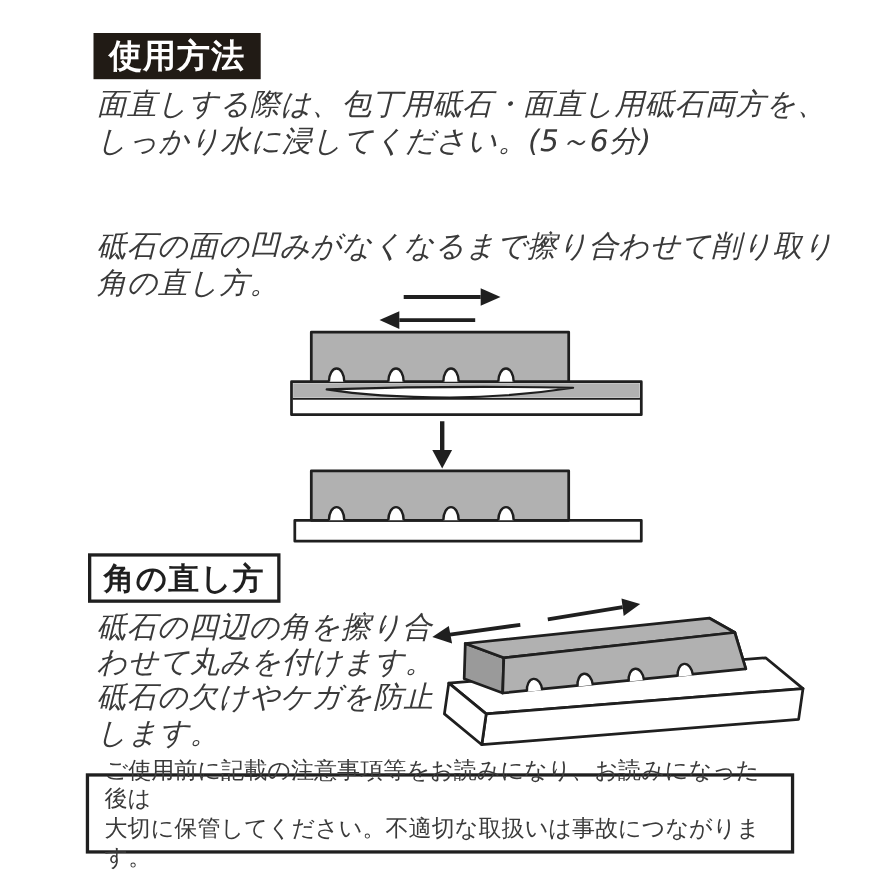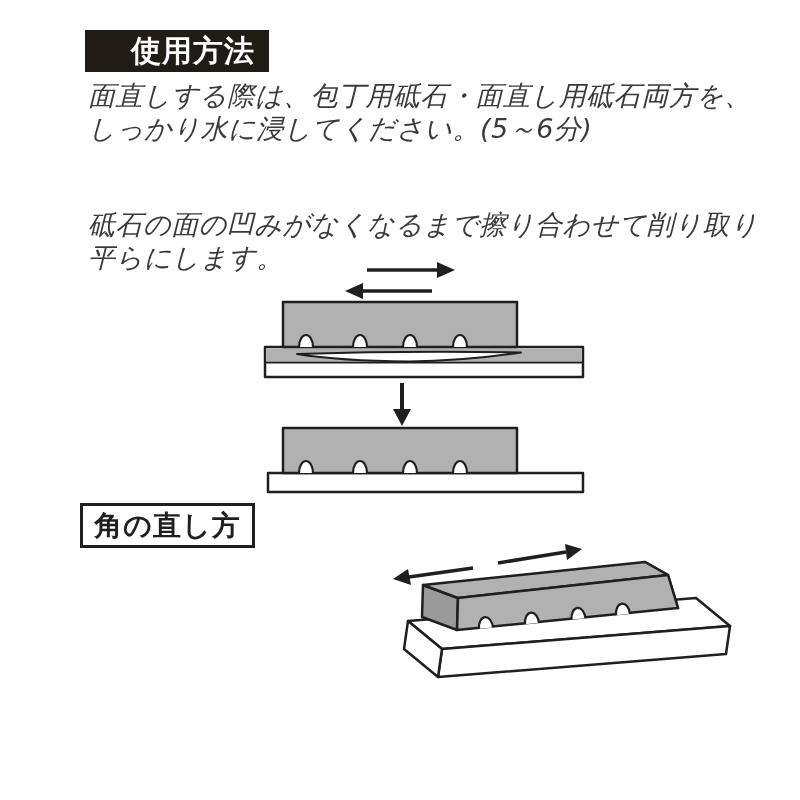--- a/index.html
+++ b/index.html
@@ -15,21 +15,21 @@
   .page{
     position:relative;width:800px;height:800px;
     background:var(--paper);overflow:hidden;
     font-family:"DejaVu Sans",sans-serif;color:var(--text);
   }
   .abs{position:absolute;}
   .black-title{
     left:85px;top:30px;width:152px;height:42px;
     background:var(--header_bg);color:var(--header_fg);
     display:flex;align-items:center;justify-content:center;
-    font-size:30px;font-weight:bold;letter-spacing:1px;padding-left:32px;
+    font-size:30px;font-weight:bold;letter-spacing:1px;
   }
   .boxed-title{
     border:3px solid var(--ink);color:var(--ink);
     display:flex;align-items:center;justify-content:center;
     font-size:28px;font-weight:bold;letter-spacing:1px;
     box-sizing:border-box;background:var(--paper);
   }
   .boxed-title.surface{left:82px;top:160px;width:173px;height:43px;}
   .boxed-title.corner{left:80px;top:503px;width:175px;height:45px;}
   .body-text{
@@ -68,21 +68,21 @@
 
   <div class="abs black-title">
     <span>使用方法</span>
   </div>
 
   <div class="abs body-text usage-body">面直しする際は、包丁用砥石・面直し用砥石両方を、
 しっかり水に浸してください。(5～6分)</div>
 
 
   <div class="abs body-text surface-body">砥石の面の凹みがなくなるまで擦り合わせて削り取り
-平らにします。</div>
+角の直し方。</div>
 
   <svg class="abs" style="left:240px;top:252px;" width="360" height="248" viewBox="240 252 360 248">
 
     <g>
       <line class="arrow-shaft" x1="367" y1="270" x2="437" y2="270"></line>
       <polygon class="arrow-head" points="437,262 455,270 437,278"></polygon>
     </g>
     <g>
       <line class="arrow-shaft" x1="432" y1="291" x2="363" y2="291"></line>
       <polygon class="arrow-head" points="363,283 345,291 363,299"></polygon>
@@ -121,20 +121,24 @@
         <path class="groove" d="M403,473 A 7 12 0 0 1 417,473"></path>
         <path class="groove" d="M453,473 A 7 12 0 0 1 467,473"></path>
       </g>
     </g>
   </svg>
 
   <div class="abs boxed-title corner">
     <span>角の直し方</span>
   </div>
 
+  <div class="abs body-text corner-body">砥石の四辺の角を擦り合
+わせて丸みを付けます。
+砥石の欠けやケガを防止
+します。</div>
 
   <svg class="abs" style="left:388px;top:535px;" width="350" height="158" viewBox="388 535 350 158">
 
     <g>
       <line class="arrow-shaft" x1="473" y1="568" x2="409" y2="577"></line>
       <polygon class="arrow-head" points="408,569 393,579 411,585"></polygon>
     </g>
     <g>
       <line class="arrow-shaft" x1="498" y1="563" x2="566" y2="552"></line>
       <polygon class="arrow-head" points="565,544 582,549 567,560"></polygon>
@@ -161,14 +165,18 @@
         <g transform="translate(578.5,618.9) rotate(-5.7)">
             <path class="groove" d="M-7,0 A 7 11 0 0 1 7,0"></path>
           </g>
         <g transform="translate(623,614.5) rotate(-5.7)">
             <path class="groove" d="M-7,0 A 7 11 0 0 1 7,0"></path>
           </g>
       </g>
     </g>
   </svg>
 
+  <div class="abs notice-box">
+    <div class="notice-text">ご使用前に記載の注意事項等をお読みになり、お読みになった後は
+大切に保管してください。不適切な取扱いは事故につながります。</div>
+  </div>
 
 </div>
 
 </body></html>

